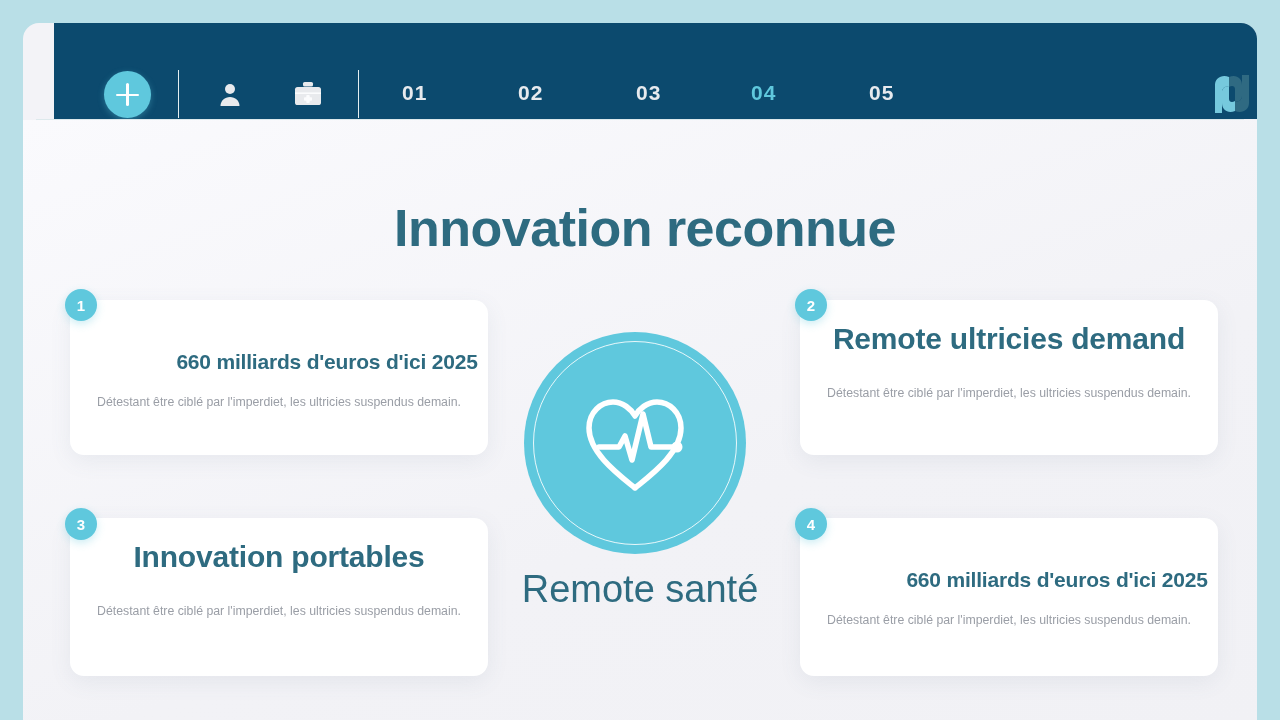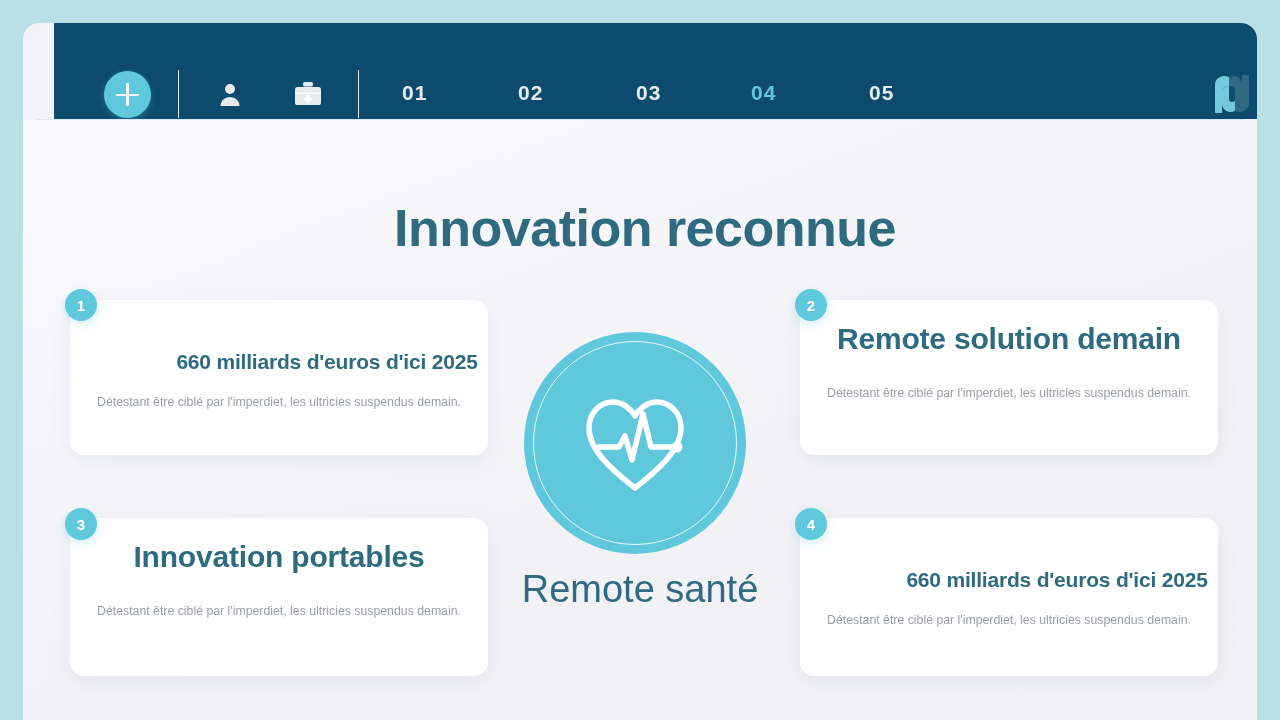--- a/index.html
+++ b/index.html
@@ -269,21 +269,21 @@
 
     <div class="page-title">Innovation reconnue</div>
 
     <div class="card c1">
       <div class="card-title small">660 milliards d'euros d'ici 2025</div>
       <div class="card-body b-small">Détestant être ciblé par l'imperdiet, les ultricies suspendus demain.</div>
     </div>
     <div class="badge g1">1</div>
 
     <div class="card c2">
-      <div class="card-title large">Remote solution demain</div>
+      <div class="card-title large">Remote ultricies demand</div>
       <div class="card-body b-large">Détestant être ciblé par l'imperdiet, les ultricies suspendus demain.</div>
     </div>
     <div class="badge g2">2</div>
 
     <div class="card c3">
       <div class="card-title large">Innovation portables</div>
       <div class="card-body b-large">Détestant être ciblé par l'imperdiet, les ultricies suspendus demain.</div>
     </div>
     <div class="badge g3">3</div>
 

